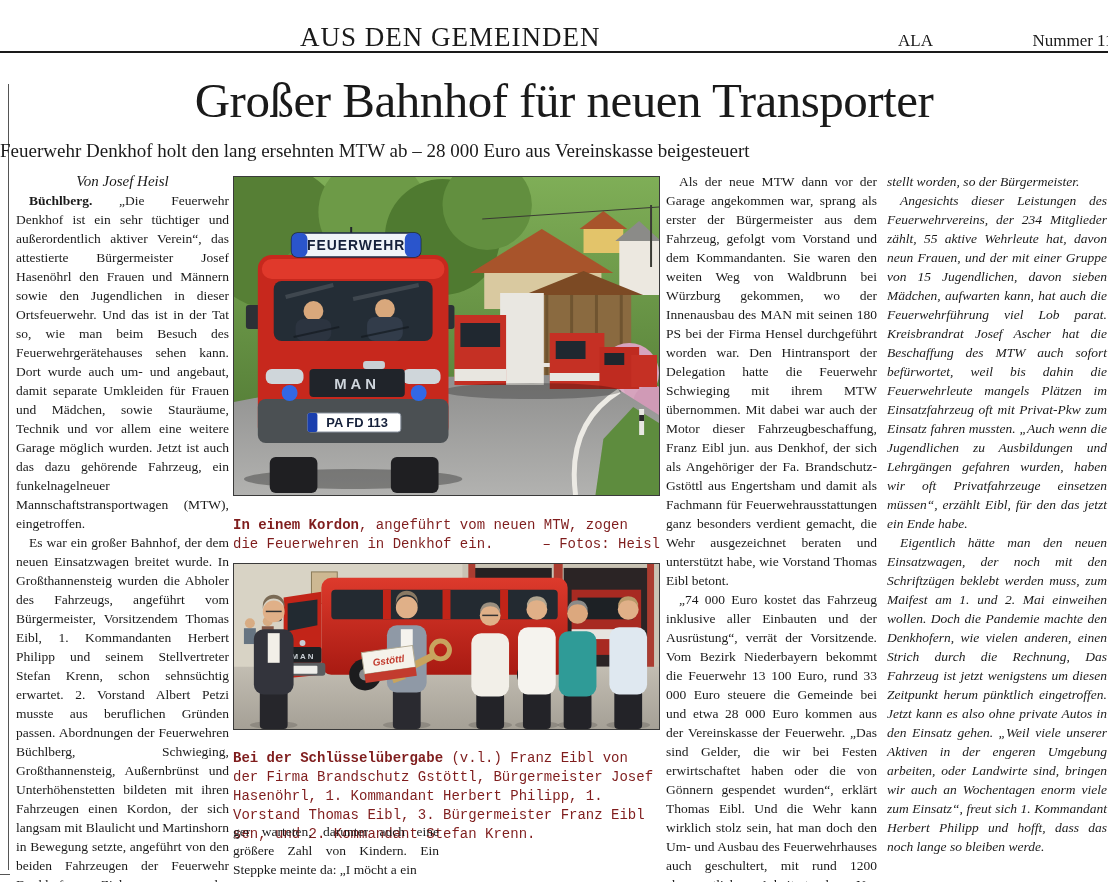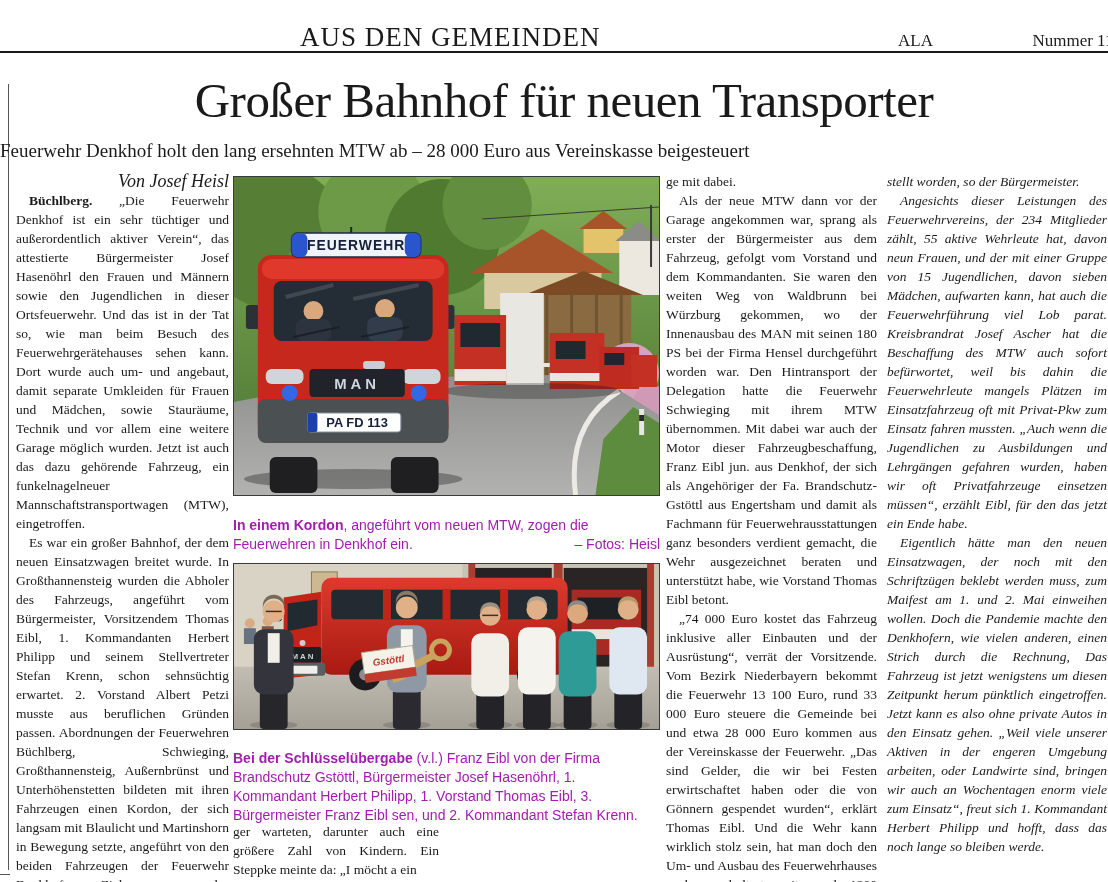--- a/index.html
+++ b/index.html
@@ -16,34 +16,34 @@
   
   .headline{position:absolute;left:0;top:72px;width:100%;text-align:center;
     font-size:49px;font-weight:400;letter-spacing:-0.5px;}
   .subheadline{position:absolute;left:0;top:140px;width:100%;
     font-size:19px;font-weight:400;}
   
   .col{position:absolute;font-size:13.5px;line-height:19px;text-align:justify;
        hyphens:auto;-webkit-hyphens:auto;}
   .col p{margin:0;}
   .col .ind{text-indent:13px;}
-  .byline{font-style:italic;font-size:18px;margin:0 0 10px 0;text-align:right;}
+  .byline{font-style:italic;font-size:15px;margin:0 0 10px 0;text-align:center;}
   .c1{left:16px;top:172px;width:213px;}
   .c4{left:666px;top:172px;width:211px;}
   .c5{left:887px;top:172px;width:220px;font-style:italic;}
   .cA{left:233px;top:822px;width:206px;}
   .cB{left:452px;top:822px;width:208px;}
   
   .photo{position:absolute;left:233px;width:427px;border:1px solid #3a3a3a;box-sizing:border-box;
          background:#7fae57;}
   .photo svg{display:block;width:100%;height:100%;}
   .ph1{top:176px;height:320px;}
   .ph2{top:563px;height:167px;}
-  .caption{position:absolute;left:233px;width:427px;font-family:Liberation Sans, sans-serif;
-    font-size:14px;line-height:19px;color:#a21caf;}
+  .caption{position:absolute;left:233px;width:427px;font-family:Liberation Mono, monospace;
+    font-size:14px;line-height:19px;color:#7f1d1d;}
   .cap1{top:502px;}
   .cap2{top:735px;}
   .caption b{font-weight:700;}
   .credit{position:absolute;right:0;bottom:0;background:#fff;padding-left:8px;text-align:center;}
 </style>
 </head>
 <body>
 
 <div class="page">
 
@@ -303,21 +303,20 @@
   </div>
   <p class="caption cap2">
     <b>Bei der Schlüsselübergabe</b><span> (v.l.) Franz Eibl von der Firma Brandschutz Gstöttl, Bürgermeister Josef Hasenöhrl, 1. Kommandant Herbert Philipp, 1. Vorstand Thomas Eibl, 3. Bürgermeister Franz Eibl sen, und 2. Kommandant Stefan Krenn.</span>
   </p>
 
   <div class="col cA">
     <p>ger warteten, darunter auch eine größere Zahl von Kindern. Ein Steppke meinte da: „I möcht a ein</p>
   </div>
 
   <div class="col c4">
-    <p>ge mit dabei.</p>
     <p class="ind">Als der neue MTW dann vor der Garage angekommen war, sprang als erster der Bürgermeister aus dem Fahrzeug, gefolgt vom Vorstand und dem Kommandanten. Sie waren den weiten Weg von Waldbrunn bei Würzburg gekommen, wo der Innenausbau des MAN mit seinen 180 PS bei der Firma Hensel durchgeführt worden war. Den Hintransport der Delegation hatte die Feuerwehr Schwieging mit ihrem MTW übernommen. Mit dabei war auch der Motor dieser Fahrzeugbeschaffung, Franz Eibl jun. aus Denkhof, der sich als Angehöriger der Fa. Brandschutz-Gstöttl aus Engertsham und damit als Fachmann für Feuerwehrausstattungen ganz besonders verdient gemacht, die Wehr ausgezeichnet beraten und unterstützt habe, wie Vorstand Thomas Eibl betont.</p>
     <p class="ind">„74 000 Euro kostet das Fahrzeug inklusive aller Einbauten und der Ausrüstung“, verrät der Vorsitzende. Vom Bezirk Niederbayern bekommt die Feuerwehr 13 100 Euro, rund 33 000 Euro steuere die Gemeinde bei und etwa 28 000 Euro kommen aus der Vereinskasse der Feuerwehr. „Das sind Gelder, die wir bei Festen erwirtschaftet haben oder die von Gönnern gespendet wurden“, erklärt Thomas Eibl. Und die Wehr kann wirklich stolz sein, hat man doch den Um- und Ausbau des Feuerwehrhauses auch geschultert, mit rund 1200 ehrenamtlichen Arbeitsstunden. Nur das Material sei von der Gemeinde ge-</p>
   </div>
 
   <div class="col c5">
     <p>stellt worden, so der Bürgermeister.</p>
     <p class="ind">Angesichts dieser Leistungen des Feuerwehrvereins, der 234 Mitglieder zählt, 55 aktive Wehrleute hat, davon neun Frauen, und der mit einer Gruppe von 15 Jugendlichen, davon sieben Mädchen, aufwarten kann, hat auch die Feuerwehrführung viel Lob parat. Kreisbrandrat Josef Ascher hat die Beschaffung des MTW auch sofort befürwortet, weil bis dahin die Feuerwehrleute mangels Plätzen im Einsatzfahrzeug oft mit Privat-Pkw zum Einsatz fahren mussten. „Auch wenn die Jugendlichen zu Ausbildungen und Lehrgängen gefahren wurden, haben wir oft Privatfahrzeuge einsetzen müssen“, erzählt Eibl, für den das jetzt ein Ende habe.</p>
     <p class="ind">Eigentlich hätte man den neuen Einsatzwagen, der noch mit den Schriftzügen beklebt werden muss, zum Maifest am 1. und 2. Mai einweihen wollen. Doch die Pandemie machte den Denkhofern, wie vielen anderen, einen Strich durch die Rechnung, Das Fahrzeug ist jetzt wenigstens um diesen Zeitpunkt herum pünktlich eingetroffen. Jetzt kann es also ohne private Autos in den Einsatz gehen. „Weil viele unserer Aktiven in der engeren Umgebung arbeiten, oder Landwirte sind, bringen wir auch an Wochentagen enorm viele zum Einsatz“, freut sich 1. Kommandant Herbert Philipp und hofft, dass das noch lange so bleiben werde.</p>
   </div>
 

